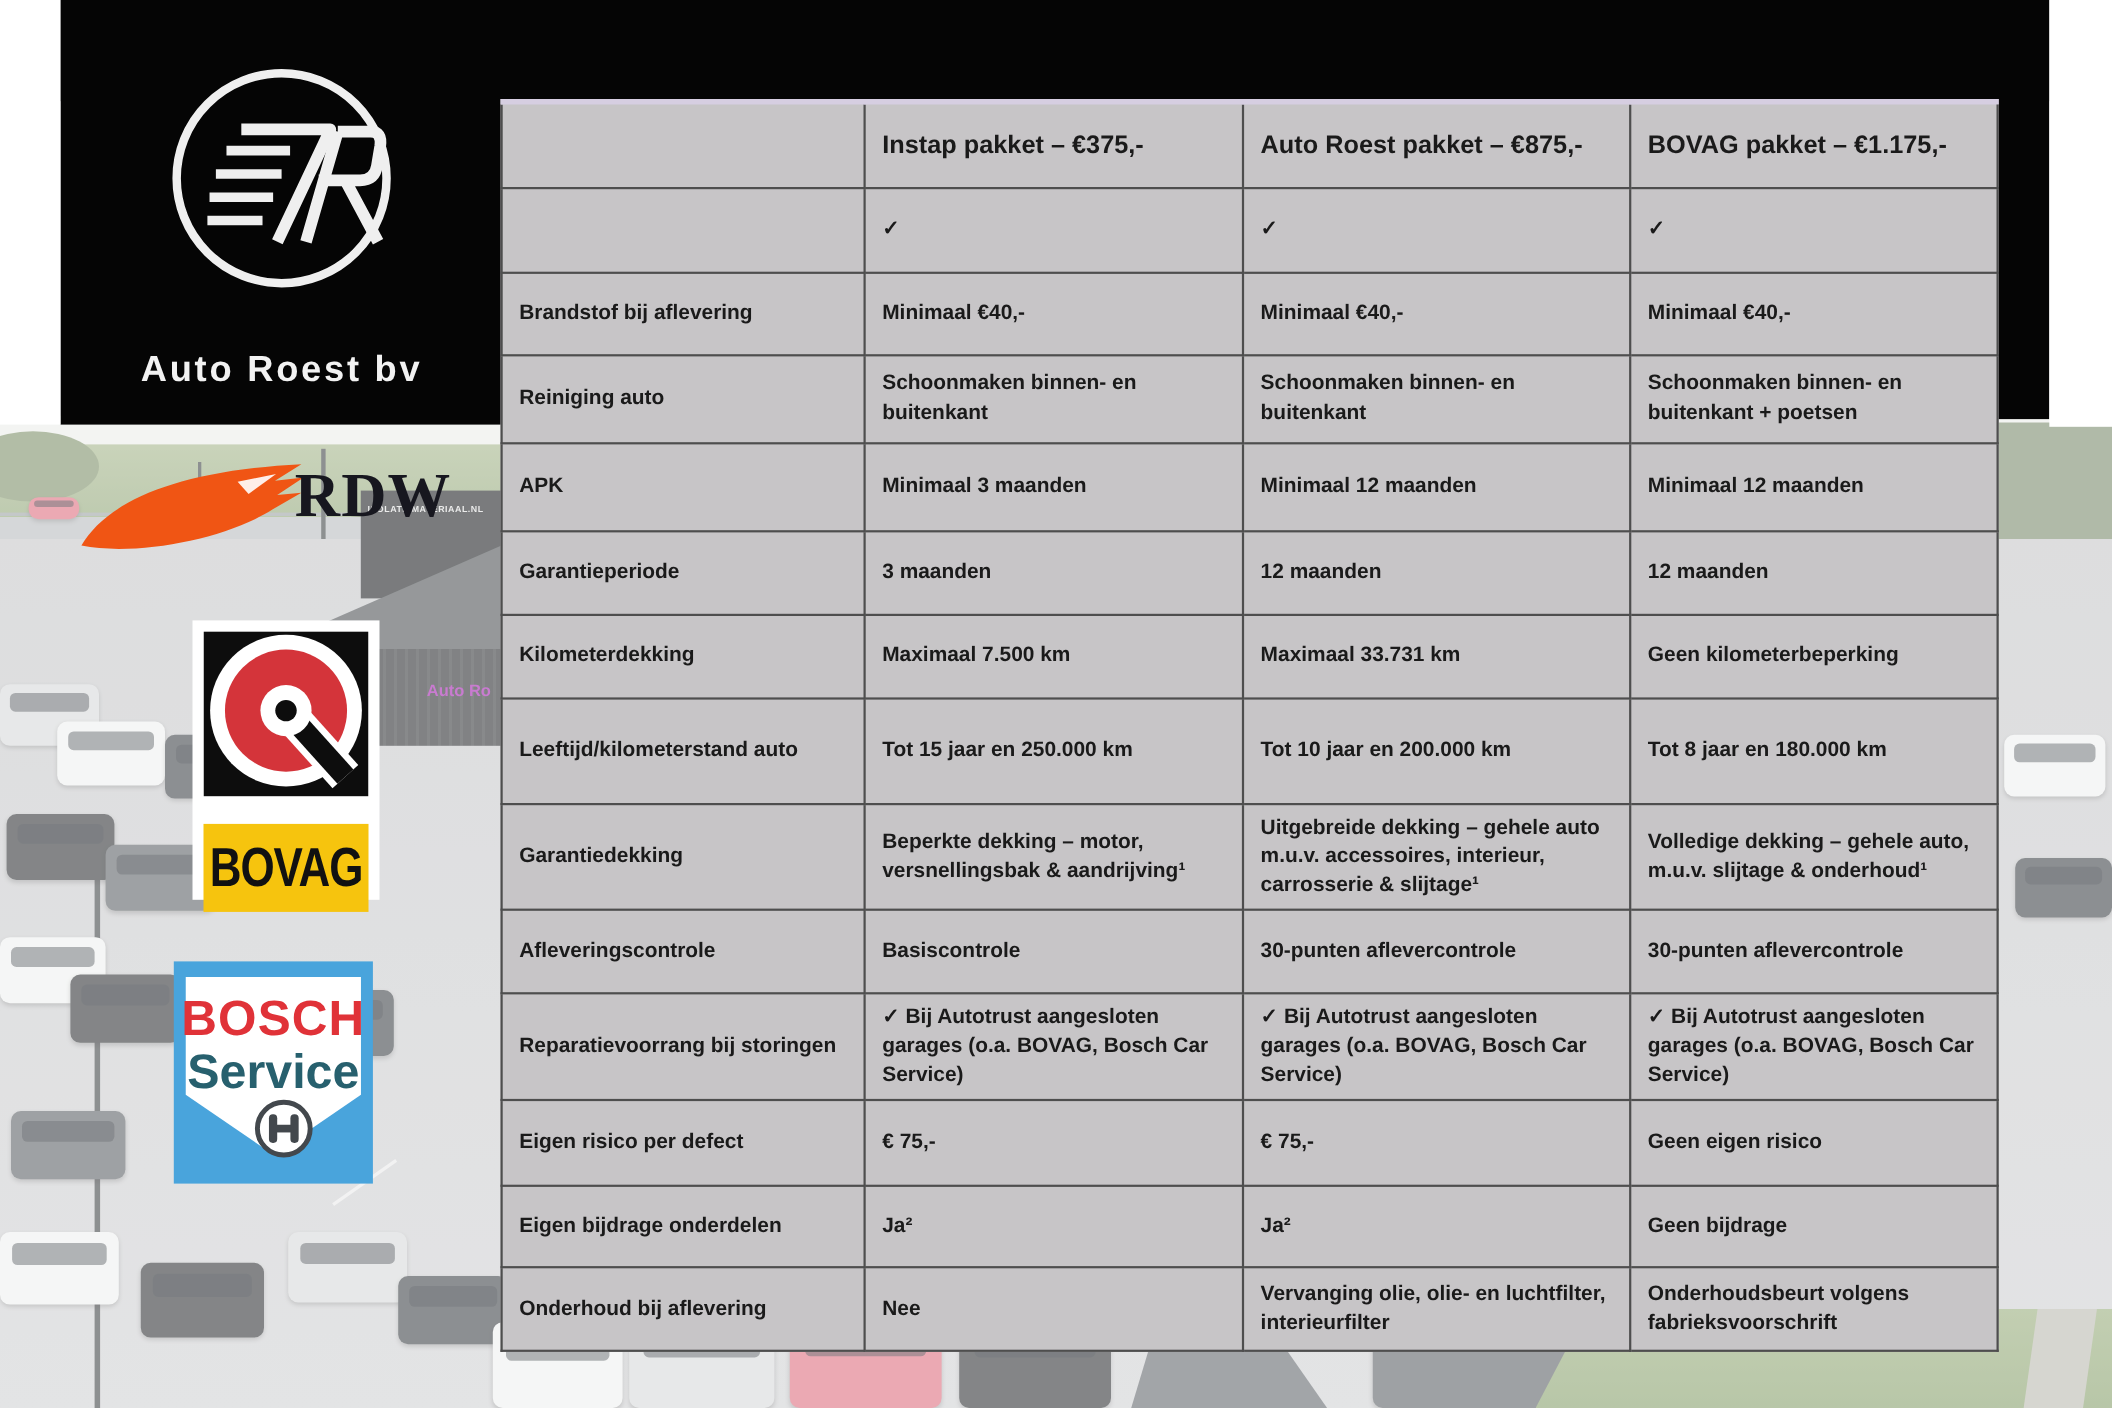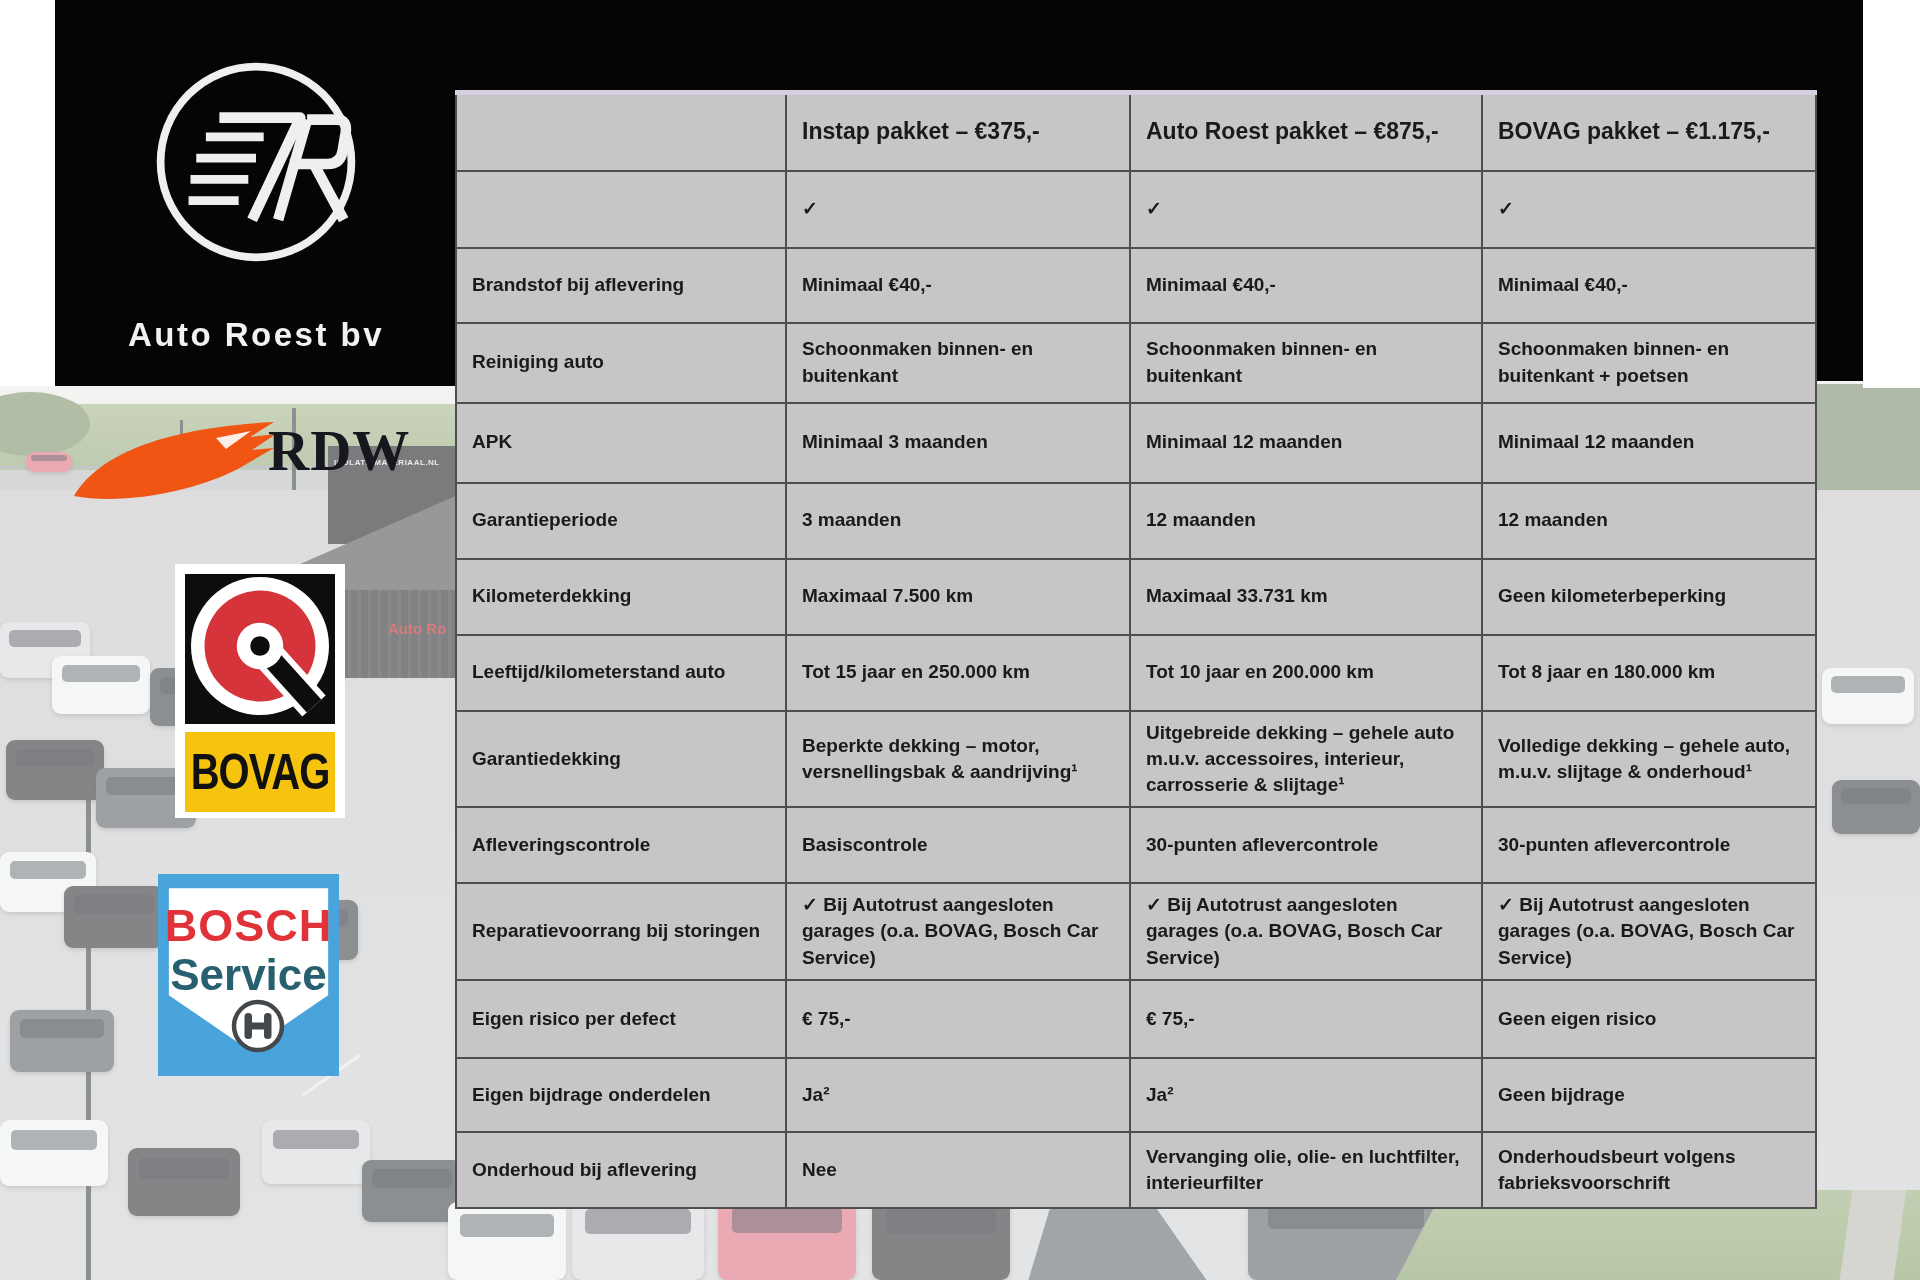--- a/index.html
+++ b/index.html
@@ -19,21 +19,21 @@
   .trees-l{position:absolute;left:-30px;top:392px;width:120px;height:64px;background:#7b8e66;border-radius:50%;}
   .trees-r{position:absolute;left:1802px;top:384px;width:130px;height:210px;background:#78896a;border-radius:0 0 18px 18px;}
   .grass-r{position:absolute;left:1812px;top:560px;width:110px;height:150px;background:#90a577;}
   .wh-black{position:absolute;left:328px;top:446px;width:132px;height:98px;background:#1a1d1f;}
   .wh-sign{position:absolute;left:334px;top:458px;width:124px;color:rgba(255,255,255,.85);
            font-size:8px;font-weight:bold;letter-spacing:.5px;white-space:nowrap;overflow:hidden;}
   .roof{position:absolute;left:236px;top:494px;width:224px;height:98px;background:#4a4e52;
         clip-path:polygon(0 100%,100% 0,100% 100%);}
   .wall{position:absolute;left:298px;top:590px;width:162px;height:88px;background:#26292c;
         background-image:repeating-linear-gradient(90deg,rgba(255,255,255,.06) 0 3px,transparent 3px 10px);}
-  .bldg-sign{position:absolute;left:388px;top:620px;color:#b91c1c;font-size:15px;font-weight:bold;white-space:nowrap;}
+  .bldg-sign{position:absolute;left:388px;top:620px;color:#a21caf;font-size:15px;font-weight:bold;white-space:nowrap;}
   .pole{position:absolute;background:#3c4043;}
   .lamp{position:absolute;left:78px;top:752px;width:24px;height:6px;background:#3c4043;}
   .pline{position:absolute;width:3px;height:70px;background:rgba(255,255,255,.55);transform:rotate(55deg);}
 
   .car{position:absolute;border-radius:9px;box-shadow:0 2px 4px rgba(0,0,0,.22);}
   .car::after{content:"";position:absolute;left:10%;right:10%;top:15%;height:30%;
               background:rgba(24,30,36,.55);border-radius:5px;}
   .c-white{background:#eef0ef}.c-silver{background:#d6d8d9}.c-black{background:#2b2e31}
   .c-gray{background:#595e62}.c-red{background:#dd6b7c}.c-dark{background:#3a3f44}
   .tent{position:absolute;left:1022px;top:1192px;width:212px;height:88px;background:#5f646a;
@@ -52,21 +52,21 @@
   .brand-name{position:absolute;left:90px;top:316px;width:332px;text-align:center;color:#f2f2f2;
               font-size:33px;font-weight:bold;letter-spacing:2.5px;white-space:nowrap;}
 
   
   .rdw-text{position:absolute;left:268px;top:418px;font-family:"Liberation Serif",serif;
             font-weight:bold;font-size:57px;color:#17171f;letter-spacing:1px;}
 
   
   .bovag{position:absolute;left:175px;top:564px;width:170px;height:254px;background:#fff;
          padding:10px;box-sizing:border-box;}
-  .bovag .band-y{width:150px;height:80px;margin-top:4px;background:#f6c40e;display:flex;
+  .bovag .band-y{width:150px;height:80px;margin-top:20px;background:#f6c40e;display:flex;
                  align-items:center;justify-content:center;}
   .bovag .band-y span{font-size:40px;font-weight:bold;color:#111;letter-spacing:-1px;
                       transform:scaleY(1.25);display:inline-block;}
 
   
   .bosch{position:absolute;left:158px;top:874px;width:181px;height:202px;background:#49a4dc;}
   .bosch .pent{position:absolute;inset:0;background:#fff;
                clip-path:polygon(6% 7%,94% 7%,94% 60%,50% 87%,6% 60%);}
   .bosch .l1{position:absolute;left:0;top:26px;width:100%;text-align:center;color:#e03238;
              font-size:45px;font-weight:bold;letter-spacing:1px;}
@@ -245,21 +245,21 @@
           <td>3 maanden</td>
           <td>12 maanden</td>
           <td>12 maanden</td>
         </tr>
         <tr style="height: 76px; border-radius: 30px;">
           <th>Kilometerdekking</th>
           <td>Maximaal 7.500 km</td>
           <td>Maximaal 33.731 km</td>
           <td>Geen kilometerbeperking</td>
         </tr>
-        <tr style="height: 76px;">
+        <tr style="height: 96px;">
           <th>Leeftijd/kilometerstand auto</th>
           <td>Tot 15 jaar en 250.000 km</td>
           <td>Tot 10 jaar en 200.000 km</td>
           <td>Tot 8 jaar en 180.000 km</td>
         </tr>
         <tr style="height: 92px;">
           <th>Garantiedekking</th>
           <td>Beperkte dekking – motor, versnellingsbak &amp; aandrijving¹</td>
           <td>Uitgebreide dekking – gehele auto m.u.v. accessoires, interieur, carrosserie &amp; slijtage¹</td>
           <td>Volledige dekking – gehele auto, m.u.v. slijtage &amp; onderhoud¹</td>

